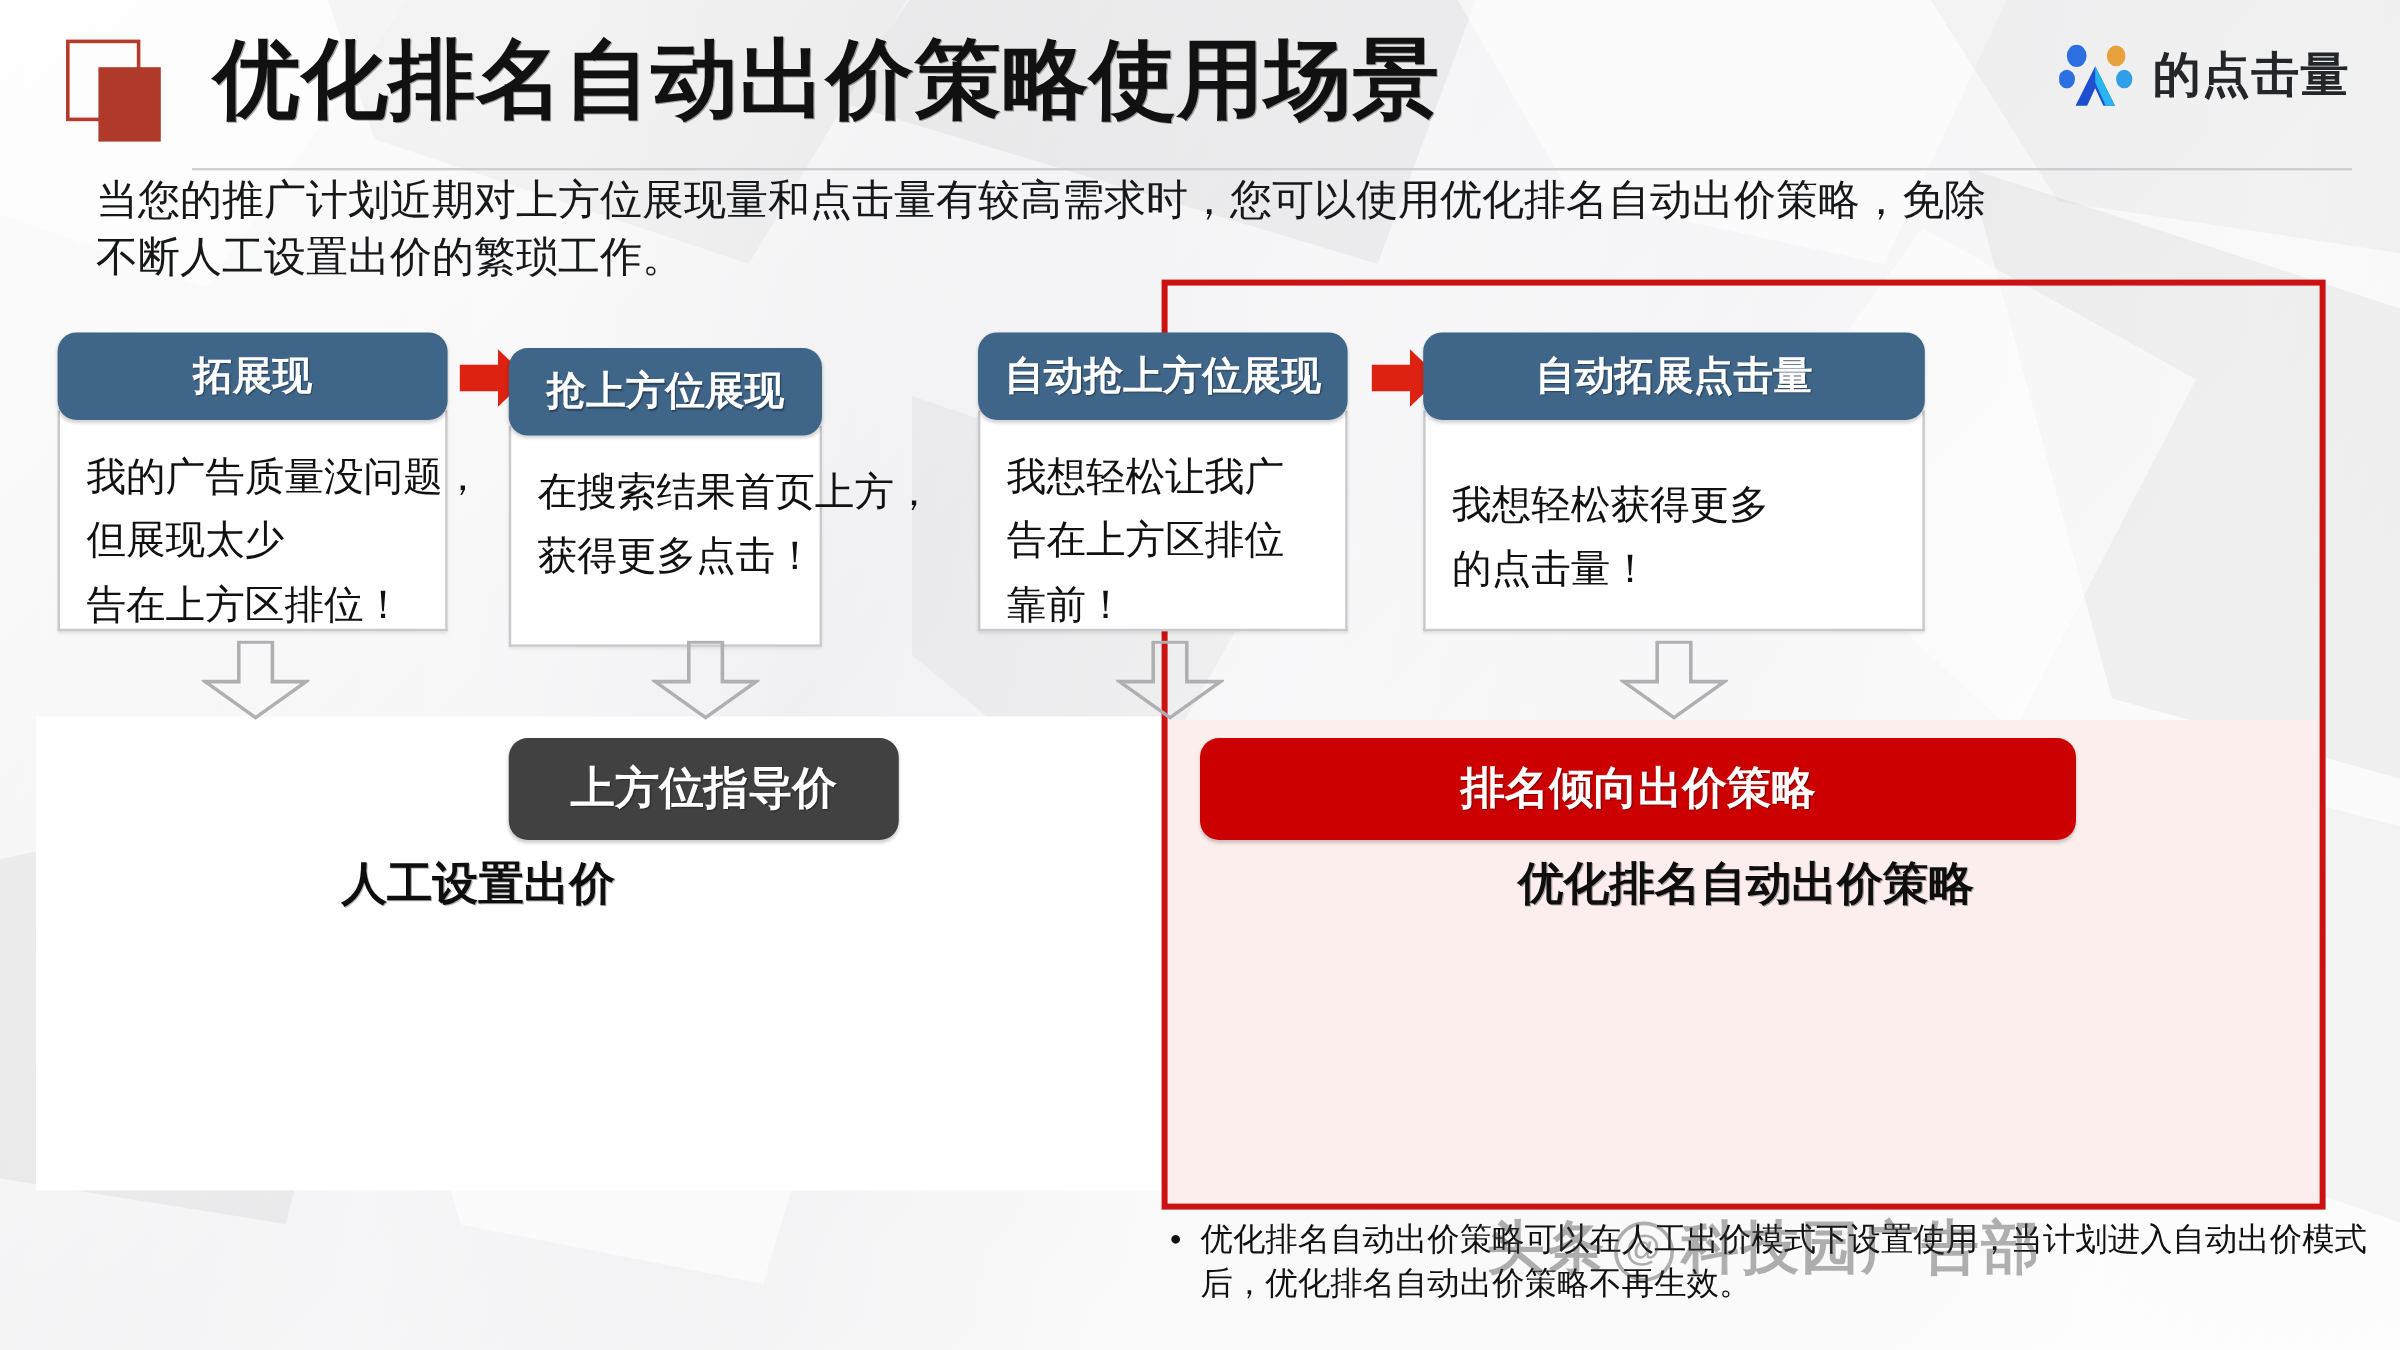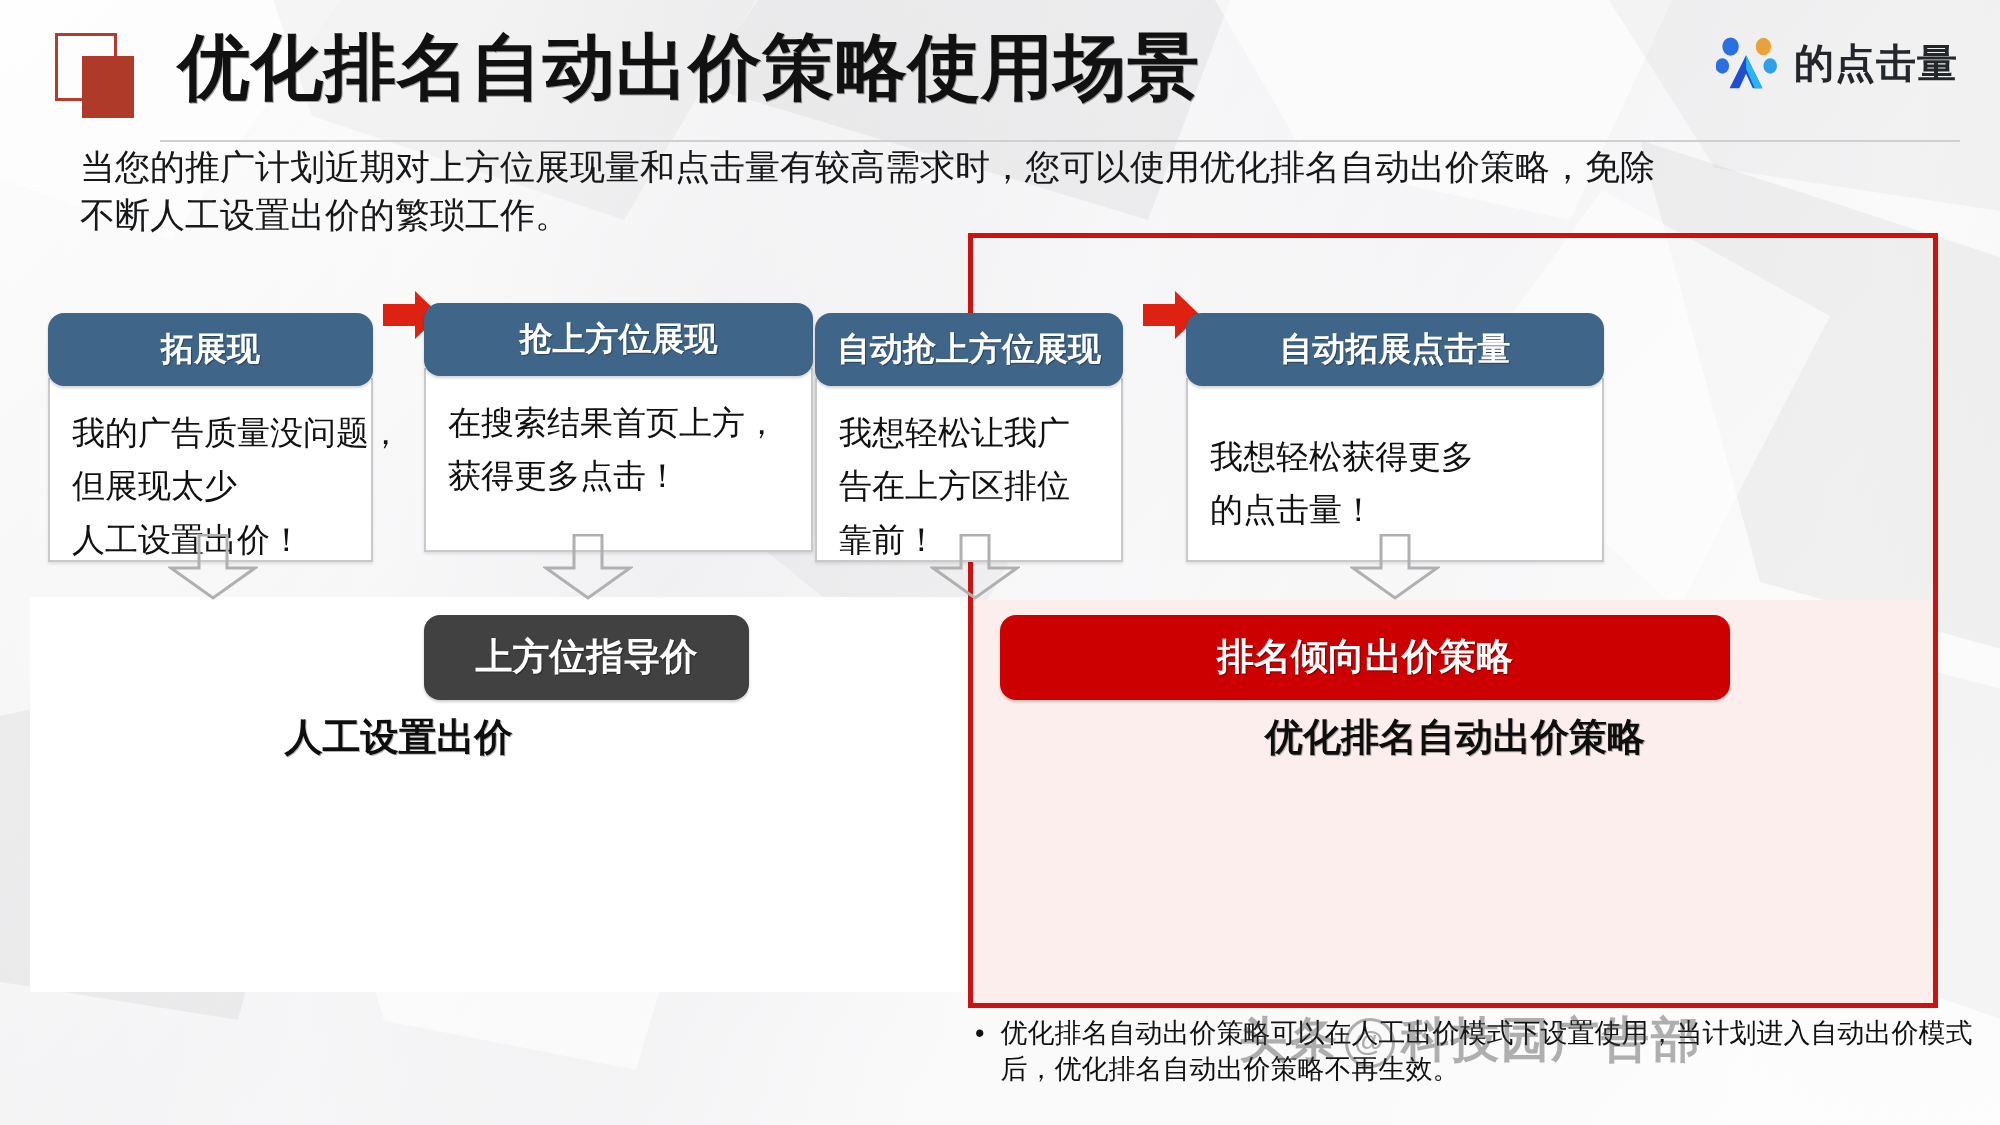--- a/index.html
+++ b/index.html
@@ -120,21 +120,21 @@
     background: transparent;
   }
   .panel-auto-fill {
     position: absolute;
     left: 973px; top: 600px;
     width: 960px; height: 403px;
     background: #fdeeee;
   }
 
   
-  .card { position: absolute; margin-top: 36px; }
+  .card { position: absolute; }
   .card-head {
     background: #3f6588;
     color: #ffffff;
     font-size: 33px;
     font-weight: 700;
     text-align: center;
     border-radius: 16px;
     line-height: 1;
     padding: 19px 0 21px 0;
     box-shadow: 0 2px 3px rgba(0,0,0,0.18);
@@ -271,29 +271,29 @@
 
     <div class="panel-manual"></div>
     <div class="panel-auto-fill"></div>
     <div class="panel-auto"></div>
 
     <div class="card" style="left:48px; top:277px; width:325px;">
       <div class="card-head">拓展现</div>
       <div class="card-body" style="height:184px;">
         <div>我的广告质量没问题，</div>
         <div>但展现太少</div>
-        <div>人工设置出价！</div>
+        <div>告在上方区排位！</div>
       </div>
     </div>
 
     <svg class="arrow-right" style="left:383px; top:288px; width:58px; height:54px;" viewBox="0 0 58 54">
       <path d="M0 16 L32 16 L32 3 L57 27 L32 51 L32 38 L0 38 Z" fill="#dd2211"></path>
     </svg>
 
-    <div class="card" style="left:424px; top:267px; width:389px;">
+    <div class="card" style="left:424px; top:290px; width:261px;">
       <div class="card-head">抢上方位展现</div>
       <div class="card-body" style="height:184px;">
         <div>在搜索结果首页上方，</div>
         <div>获得更多点击！</div>
       </div>
     </div>
 
     <div class="card" style="left:815px; top:277px; width:308px;">
       <div class="card-head">自动抢上方位展现</div>
       <div class="card-body" style="height:184px;">

